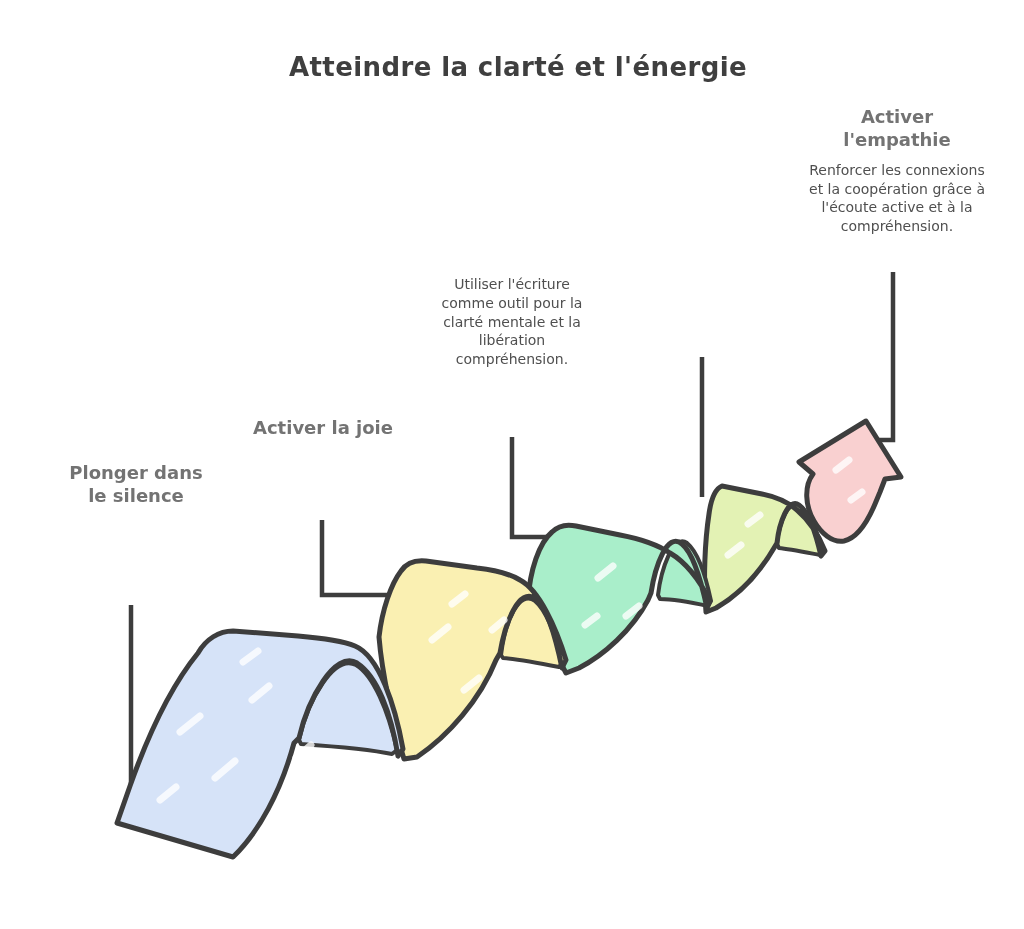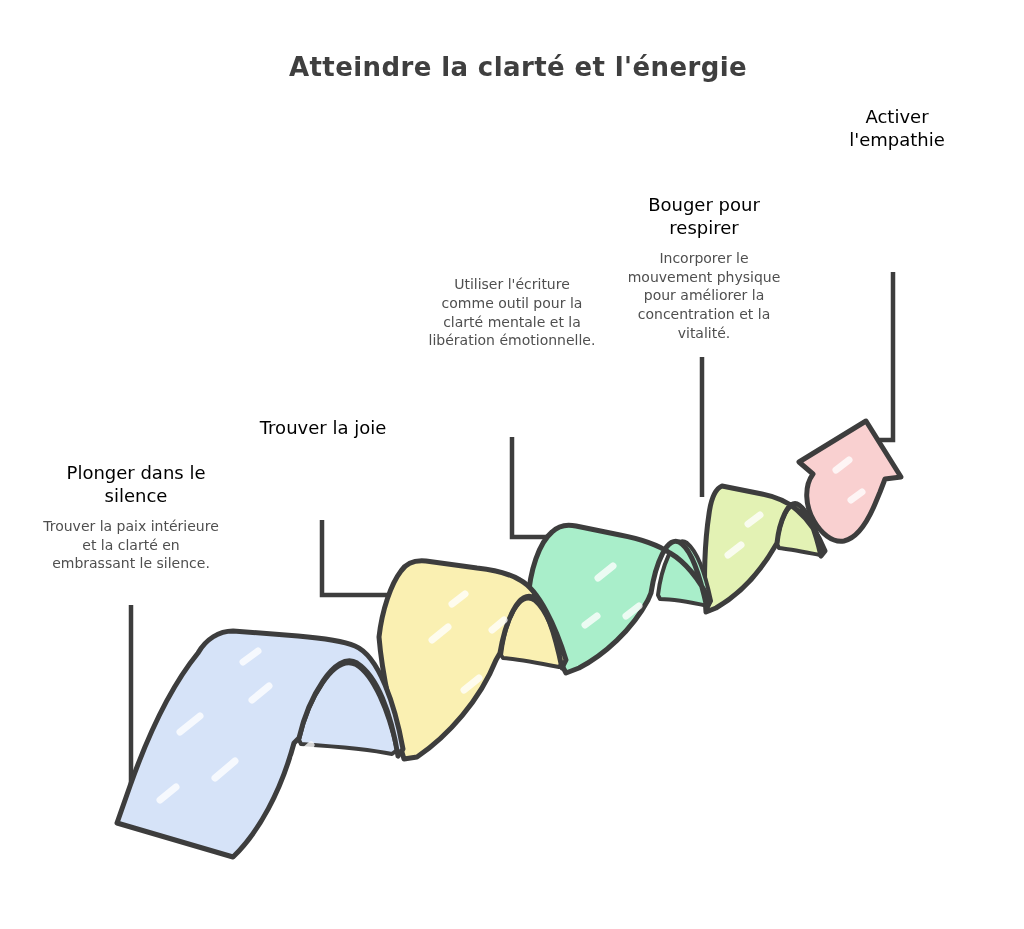--- a/index.html
+++ b/index.html
@@ -10,21 +10,21 @@
   .title{
     position:absolute;top:52px;left:12px;right:0;margin:0;
     text-align:center;font-size:26px;font-weight:bold;color:#3f3f3f;letter-spacing:.4px;
   }
   svg.ribbon{position:absolute;left:0;top:0;width:1024px;height:929px;}
   .connector{fill:none;stroke:#3d3d3d;stroke-width:4.5;stroke-linecap:butt;stroke-linejoin:miter;}
   .band{stroke:#3d3d3d;stroke-width:5;stroke-linejoin:round;}
   .backface{stroke:#3d3d3d;stroke-width:4;stroke-linejoin:round;}
   .texture{fill:none;stroke:#ffffff;stroke-width:7;stroke-linecap:round;opacity:.78;}
   .step{position:absolute;text-align:center;}
-  .step .heading{font-weight:normal;font-size:18px;line-height:1.3;color:#000000;margin:0 auto 9px auto;}
+  .step .heading{font-weight:bold;font-size:18px;line-height:1.3;color:#737373;margin:0 auto 9px auto;}
   .step .desc{font-size:14px;line-height:1.34;color:#4f4f4f;margin:0;}
   .s1{left:42px;top:461px;width:178px;}   .s1 .heading{max-width:140px;margin-left:24px;}
   .s2{left:226px;top:416px;width:194px;}  .s2 .heading{max-width:190px;}
   .s3{left:428px;top:275px;width:168px;}  .s3 .heading{max-width:130px;}
   .s4{left:620px;top:193px;width:168px;}  .s4 .heading{max-width:130px;}
   .s5{left:805px;top:105px;width:184px;}  .s5 .heading{max-width:120px;}
 </style>
 </head>
 <body>
 
@@ -122,33 +122,29 @@
                C 335 650 308 699 299 738
                L 294 743
                C 281 791 259 832 233 857
                L 117 823 Z" fill="#d6e3f8"></path>
       <path class="texture" d="M 180 732 l 20 -16 M 215 778 l 20 -17 M 252 700 l 17 -14 M 296 758 l 15 -13 M 243 662 l 15 -11 M 160 800 l 16 -13"></path>
     </g>
   </svg>
 
   <div class="step s1">
     <div class="heading">Plonger dans le silence</div>
-    <p class="desc">Trouver la paix intérieure et la clarté en embrassant le silence.</p>
   </div>
 
   <div class="step s2">
-    <div class="heading">Trouver la joie</div>
+    <div class="heading">Activer la joie</div>
   </div>
 
   <div class="step s3">
-    <p class="desc">Utiliser l'écriture comme outil pour la clarté mentale et la libération émotionnelle.</p>
+    <p class="desc">Utiliser l'écriture comme outil pour la clarté mentale et la libération compréhension.</p>
   </div>
 
-  <div class="step s4">
-    <div class="heading">Bouger pour respirer</div>
-    <p class="desc">Incorporer le mouvement physique pour améliorer la concentration et la vitalité.</p>
-  </div>
 
   <div class="step s5">
     <div class="heading">Activer l'empathie</div>
+    <p class="desc">Renforcer les connexions et la coopération grâce à l'écoute active et à la compréhension.</p>
   </div>
 
 </div>
 
 </body></html>

